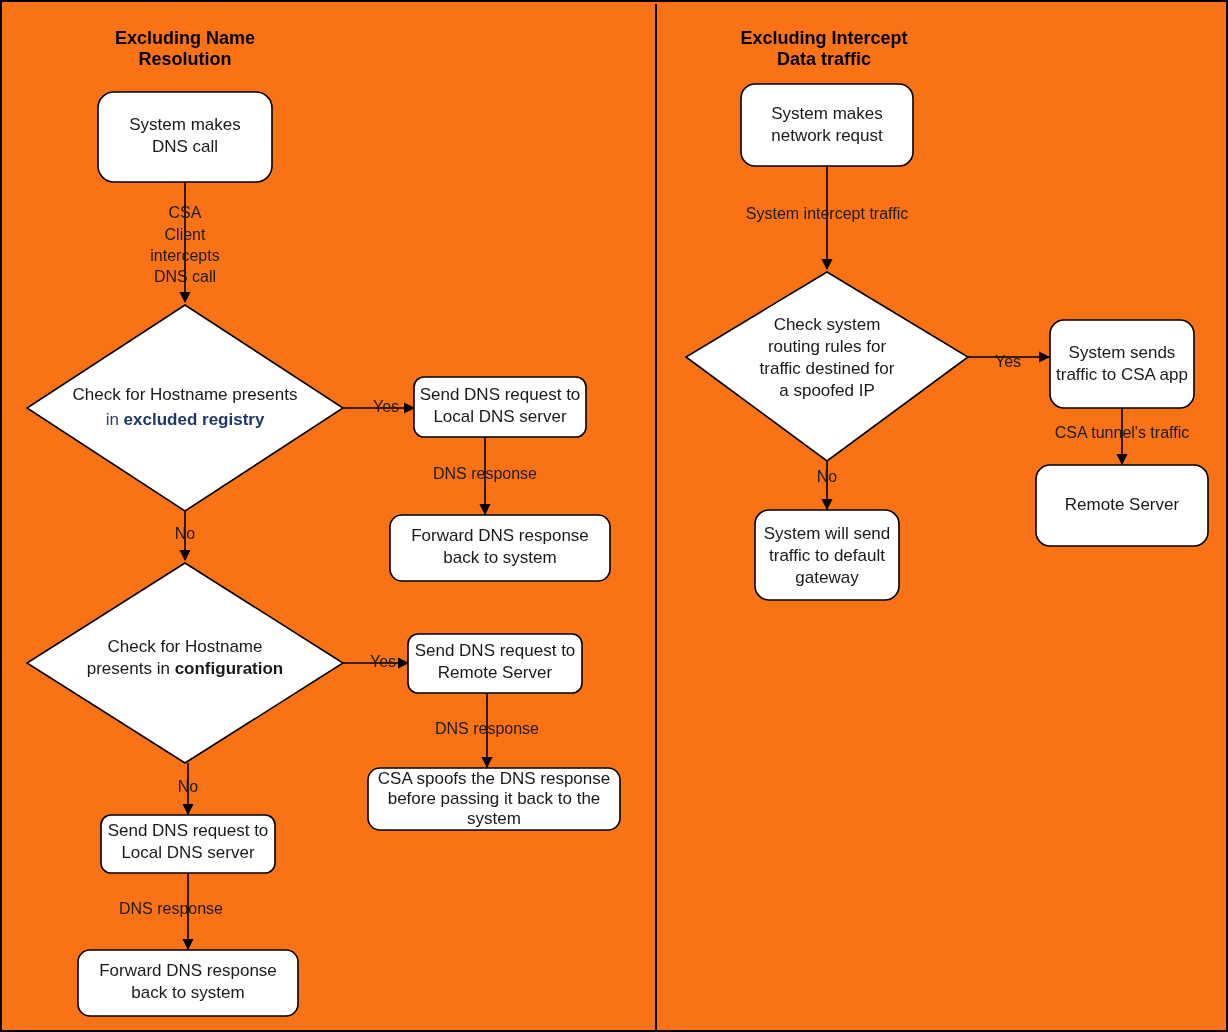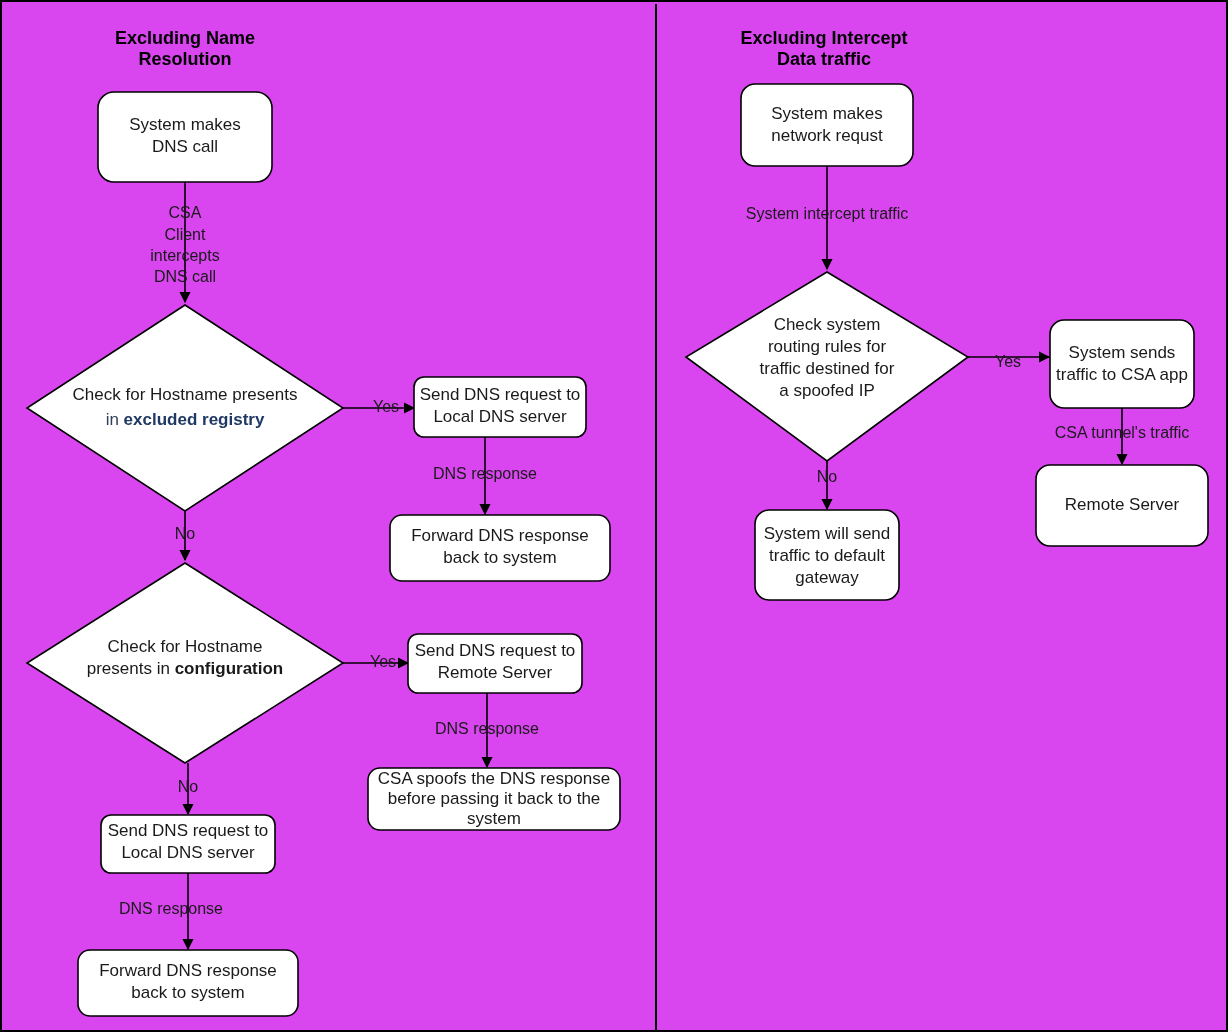--- a/index.html
+++ b/index.html
@@ -8,21 +8,21 @@
     padding: 0;
     background: #ffffff;
   }
   body {
     font-family: "Liberation Sans", sans-serif;
   }
   #canvas {
     position: relative;
     width: 1228px;
     height: 1032px;
-    background: #d946ef;
+    background: #f97316;
     box-sizing: border-box;
     border: 2px solid #000000;
     overflow: hidden;
     text-decoration: underline;
   }
   svg.diagram {
     position: absolute;
     left: 0;
     top: 0;
     width: 1228px;

